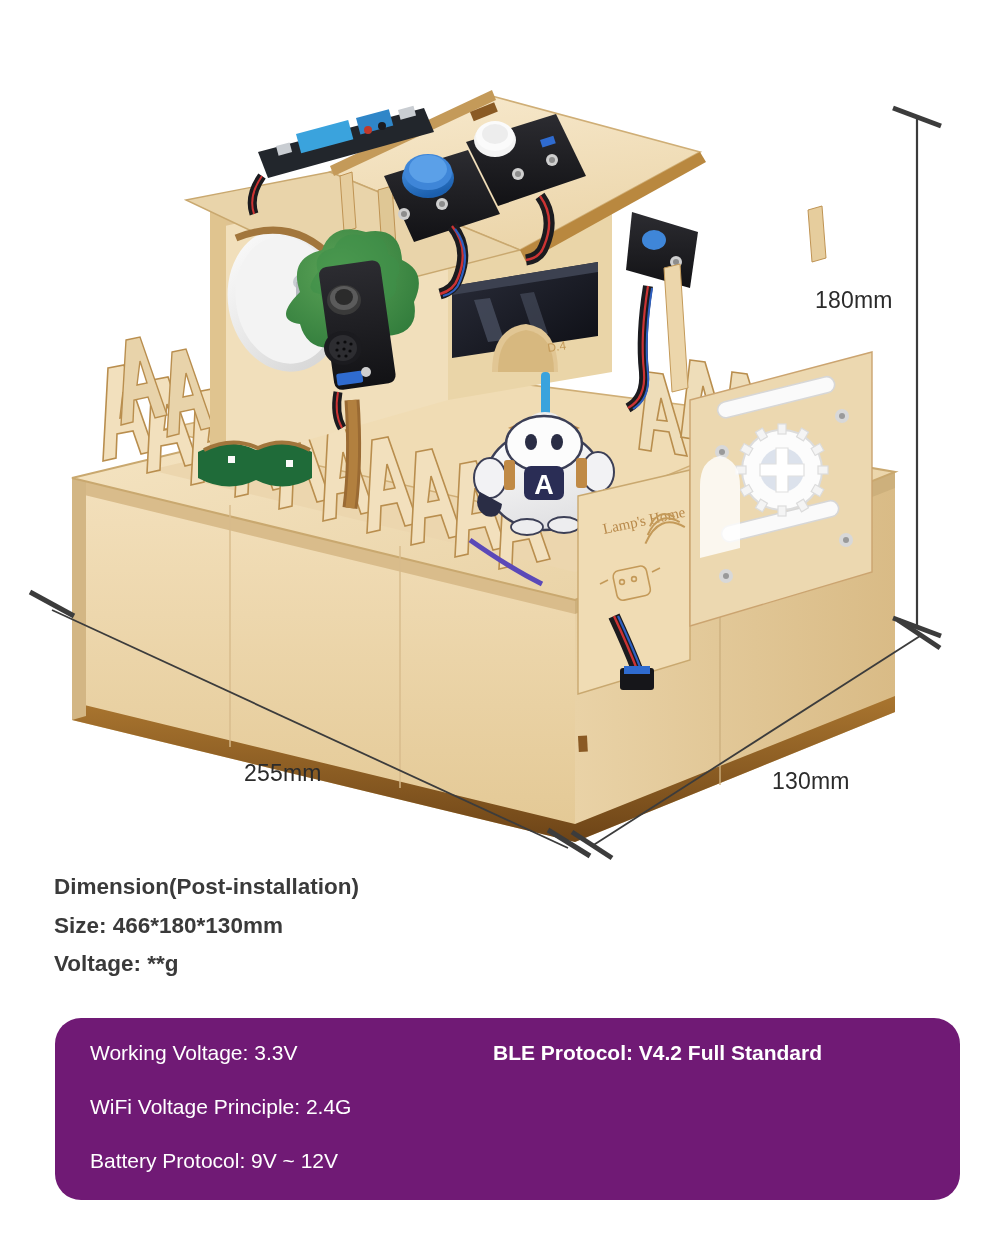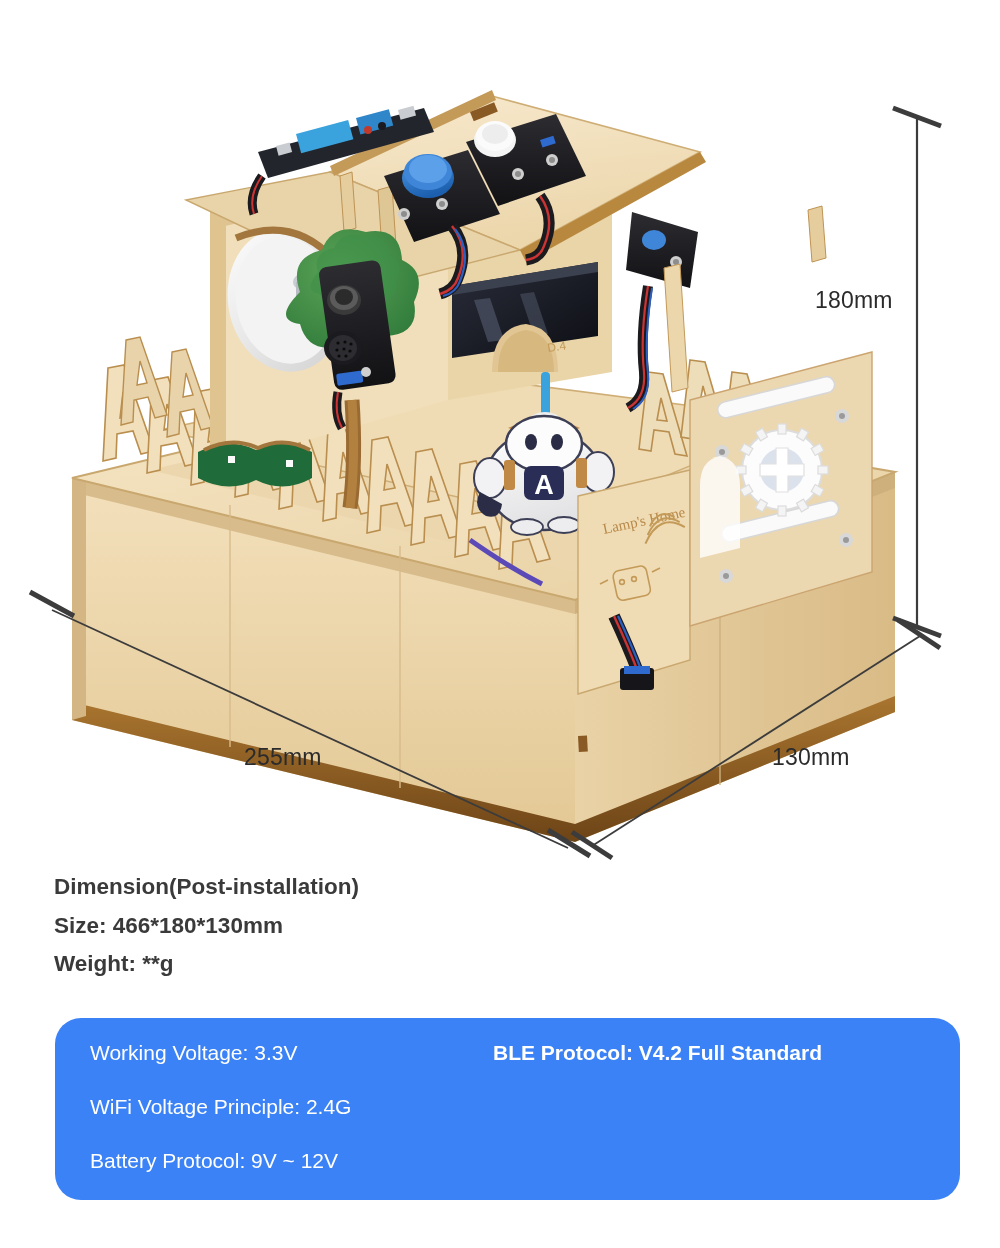--- a/index.html
+++ b/index.html
@@ -27,22 +27,22 @@
   
   .dim-label {
     position: absolute;
     color: #2b2b2b;
     font-size: 23px;
     font-family: "Liberation Sans", sans-serif;
     letter-spacing: .2px;
     white-space: nowrap;
   }
   #dim-height { left: 815px; top: 287px; text-align: right; }
-  #dim-width  { left: 244px; top: 744px; }
-  #dim-depth  { left: 772px; top: 744px; }
+  #dim-width  { left: 244px; top: 760px; }
+  #dim-depth  { left: 772px; top: 768px; }
 
   
   #dim-text {
     position: absolute;
     left: 54px;
     top: 876px;
     width: 560px;
   }
   #dim-text div {
     color: #3a3a3a;
@@ -54,21 +54,21 @@
   }
   #dim-text div:last-child { margin-bottom: 0; }
 
   
   #spec-panel {
     position: absolute;
     left: 55px;
     top: 1018px;
     width: 905px;
     height: 182px;
-    background: #3b82f6;
+    background: #701a75;
     border-radius: 26px;
     box-sizing: border-box;
     display: flex;
     padding: 24px 0 0 0;
   }
   .spec-col {
     box-sizing: border-box;
     flex: 0 0 auto;
   }
   #spec-col-left  { width: 425px; padding-left: 35px; }
@@ -451,21 +451,21 @@
   </svg>
 
   <span class="dim-label" id="dim-height">180mm</span>
   <span class="dim-label" id="dim-width">255mm</span>
   <span class="dim-label" id="dim-depth">130mm</span>
 </div>
 
 <div id="dim-text">
   <div>Dimension(Post-installation)</div>
   <div>Size: 466*180*130mm</div>
-  <div>Weight: **g</div>
+  <div>Voltage: **g</div>
 </div>
 
 <div id="spec-panel">
   <div class="spec-col" id="spec-col-left">
     <div class="spec-item">Working Voltage: 3.3V</div>
     <div class="spec-item">WiFi Voltage Principle: 2.4G</div>
     <div class="spec-item">Battery Protocol: 9V ~ 12V</div>
   </div>
   <div class="spec-col" id="spec-col-right">
     <div class="spec-item">BLE Protocol: V4.2 Full Standard</div>

